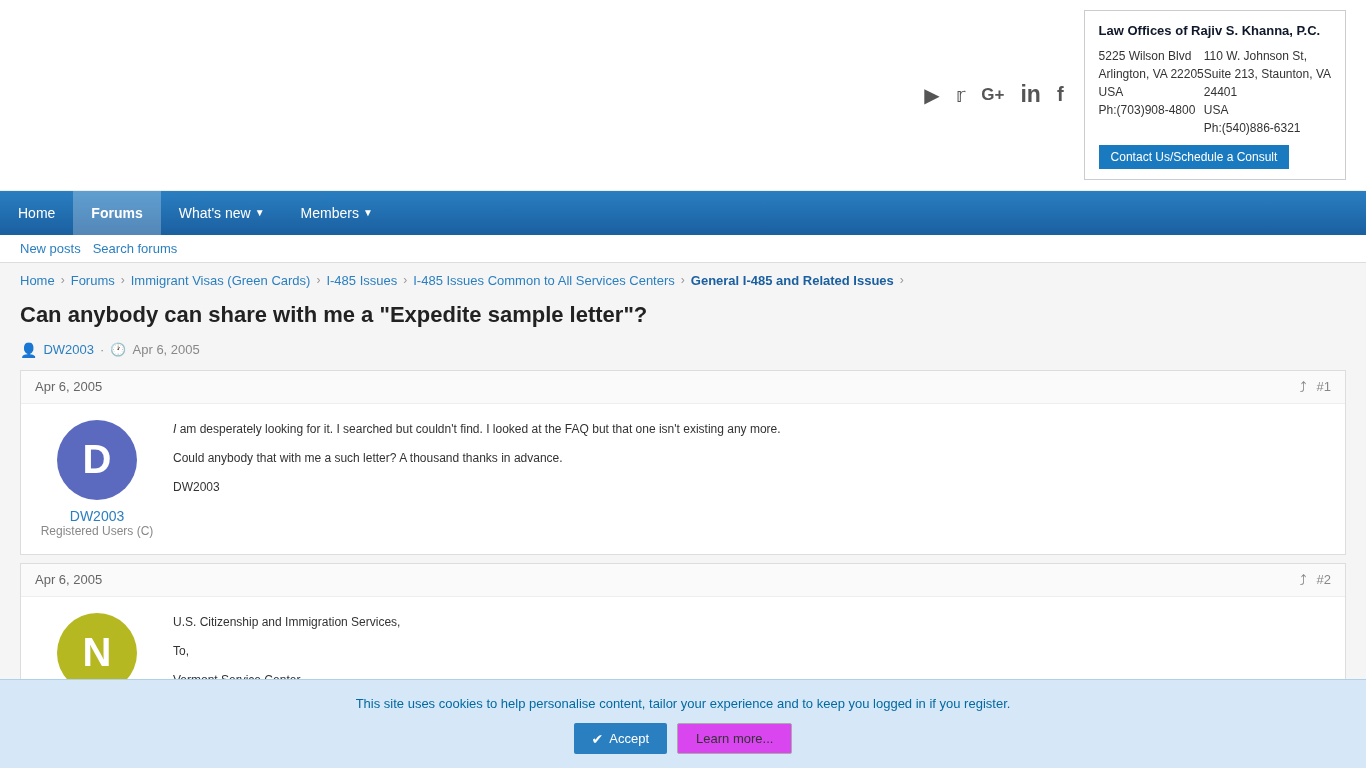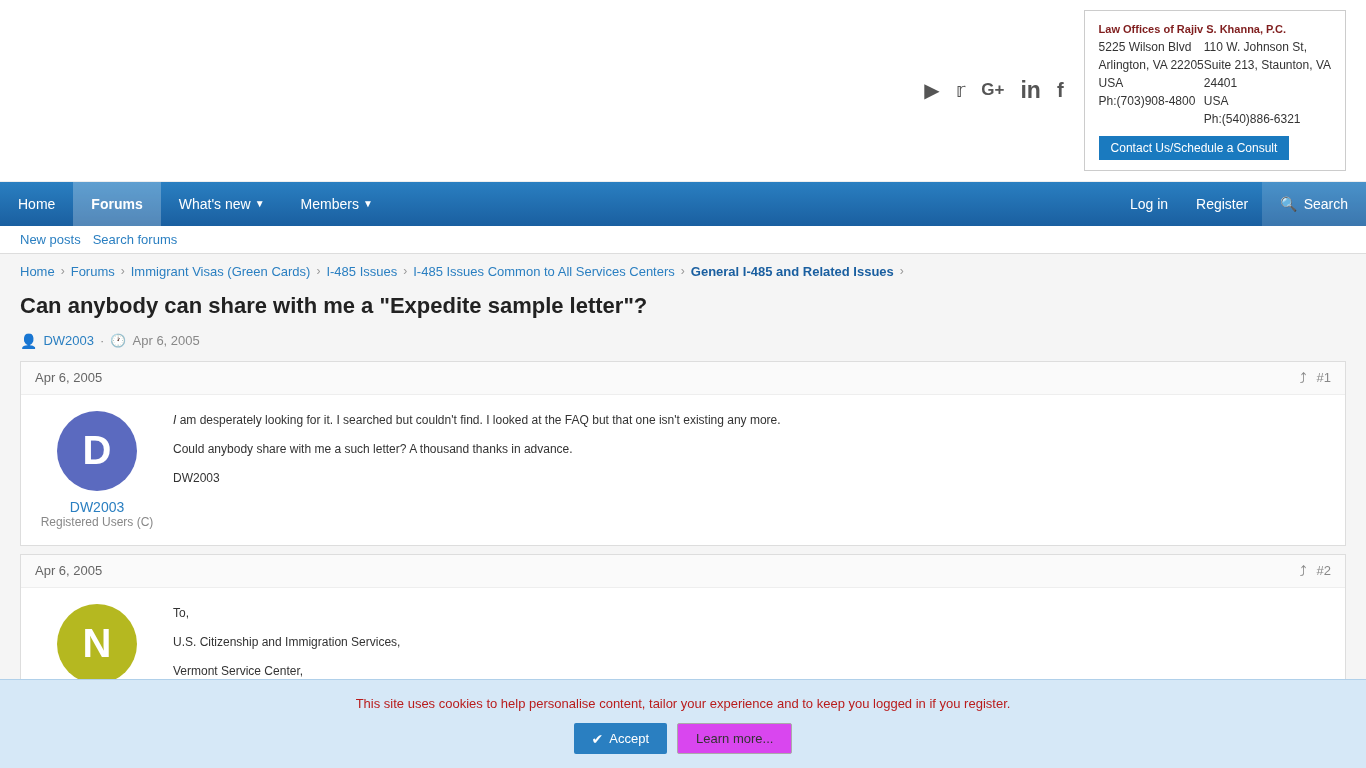--- a/index.html
+++ b/index.html
@@ -27,22 +27,23 @@
     }
     .law-office-card {
       border: 1px solid #ccc;
       padding: 10px 14px;
       font-size: 12px;
       line-height: 1.5;
       max-width: 320px;
     }
     .law-office-card .firm-name {
       font-weight: bold;
-      font-size: 11px;
-      color: #7f1d1d;
+      font-size: 13px;
+      margin-bottom: 6px;
+      color: #0f172a;
     }
     .law-office-addresses {
       display: flex;
       margin-bottom: 8px;
     }
     .law-office-card .contact-btn {
       background: #1a7abf;
       color: #fff;
       border: none;
       padding: 5px 12px;
@@ -215,21 +216,21 @@
       position: fixed;
       bottom: 0;
       left: 0;
       right: 0;
       background: #d6e8f7;
       padding: 14px 20px;
       text-align: center;
       border-top: 1px solid #b0d0ea;
       z-index: 1000;
     }
-    .cookie-bar p { font-size: 13px; color: #b91c1c; margin-bottom: 10px; line-height: 1.5; }
+    .cookie-bar p { font-size: 13px; color: #0369a1; margin-bottom: 10px; line-height: 1.5; }
     .cookie-buttons { display: flex; justify-content: center; gap: 10px; }
     .btn-accept {
       background: #2a7fc1;
       color: #fff;
       border: none;
       padding: 7px 18px;
       cursor: pointer;
       font-size: 13px;
       display: flex;
       align-items: center;
@@ -283,28 +284,20 @@
   <a href="#">Home</a>
   <a href="#" class="active">Forums</a>
   <a href="#">
     <span>What's new</span>
     <span class="dropdown-arrow" style="margin-left:4px;">▼</span>
   </a>
   <a href="#">
     <span>Members</span>
     <span class="dropdown-arrow" style="margin-left:4px;">▼</span>
   </a>
-  <div class="nav-right">
-    <a href="#">Log in</a>
-    <a href="#">Register</a>
-    <button class="search-btn">
-      <span>🔍</span>
-      <span>Search</span>
-    </button>
-  </div>
 </nav>
 
 <div class="sub-nav">
   <a href="#">New posts</a>
   <a href="#">Search forums</a>
 </div>
 
 <div class="breadcrumb">
   <a href="#">Home</a>
   <span class="sep">›</span>
@@ -341,43 +334,43 @@
       </div>
     </div>
     <div class="post-body">
       <div class="author-info">
         <div class="avatar avatar-dw">D</div>
         <a href="#" class="author-name">DW2003</a>
         <div class="author-role">Registered Users (C)</div>
       </div>
       <div class="post-content">
         <p><span class="first-letter">I</span> am desperately looking for it. I searched but couldn't find. I looked at the FAQ but that one isn't existing any more.</p>
-        <p>Could anybody share with me a such letter? A thousand thanks in advance.</p>
+        <p>Could anybody that with me a such letter? A thousand thanks in advance.</p>
         <p>DW2003</p>
       </div>
     </div>
   </div>
 
   <div class="post">
     <div class="post-header">
       <span class="post-date">Apr 6, 2005</span>
       <div class="post-actions">
         <span class="share-icon">⤴</span>
         <span class="post-number">#2</span>
       </div>
     </div>
     <div class="post-body">
       <div class="author-info">
         <div class="avatar avatar-n">N</div>
         <a href="#" class="author-name">needhelp1</a>
         <div class="author-role">Registered Users (C)</div>
       </div>
       <div class="post-content">
+        <p>U.S. Citizenship and Immigration Services,</p>
         <p>To,</p>
-        <p>U.S. Citizenship and Immigration Services,</p>
         <p>Vermont Service Center,</p>
         <p>Attention: Expedite Request</p>
         <p>75 Lower Welden Street,</p>
 
       </div>
     </div>
   </div>
 
 </div>
 

